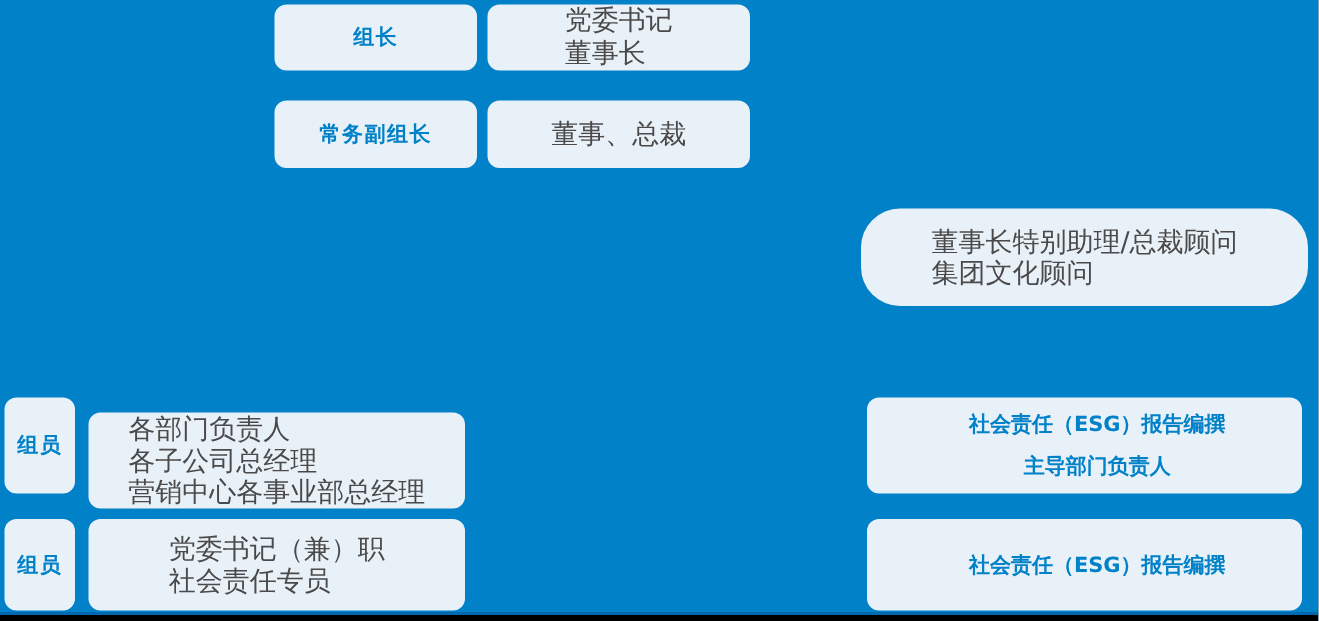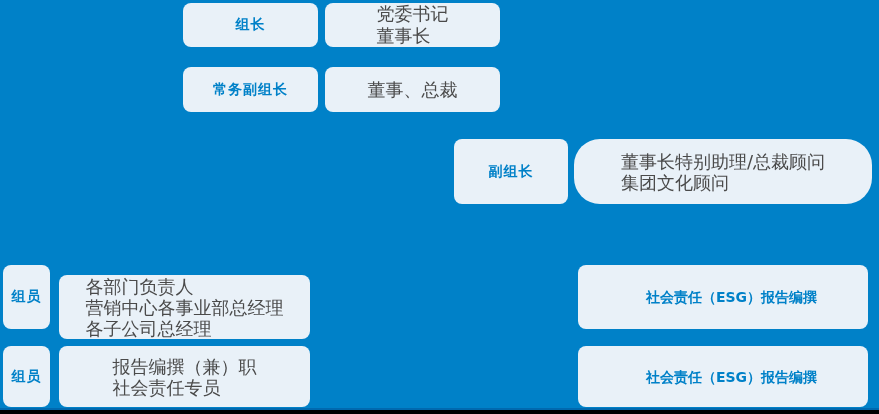--- a/index.html
+++ b/index.html
@@ -86,52 +86,50 @@
 
   <div class="box pos-execdep-label">
     <span class="label-text">常务副组长</span>
   </div>
   <div class="box pos-execdep-role">
     <div class="desc">
       <div>董事、总裁</div>
     </div>
   </div>
 
-  <div class="box pos-deputy-label">
-    <span class="label-text">副组长</span>
-  </div>
   <div class="box pos-deputy-role">
     <div class="desc">
       <div>董事长特别助理/总裁顾问</div>
       <div>集团文化顾问</div>
     </div>
   </div>
 
   <div class="box pos-member1-label">
     <span class="label-text">组员</span>
   </div>
   <div class="box pos-member1-role">
     <div class="desc">
       <div>各部门负责人</div>
+      <div>各子公司总经理</div>
       <div>营销中心各事业部总经理</div>
-      <div>各子公司总经理</div>
     </div>
   </div>
   <div class="box pos-esg1">
     <div class="esg-text">
       <div>社会责任（ESG）报告编撰</div>
+      <div>主导部门负责人</div>
     </div>
   </div>
 
   <div class="box pos-member2-label">
     <span class="label-text">组员</span>
   </div>
   <div class="box pos-member2-role">
     <div class="desc">
-      <div>报告编撰（兼）职</div>
+      <div>党委书记（兼）职</div>
       <div>社会责任专员</div>
     </div>
   </div>
   <div class="box pos-esg2">
     <div class="esg-text">
       <div>社会责任（ESG）报告编撰</div>
     </div>
   </div>
 </div>
 

